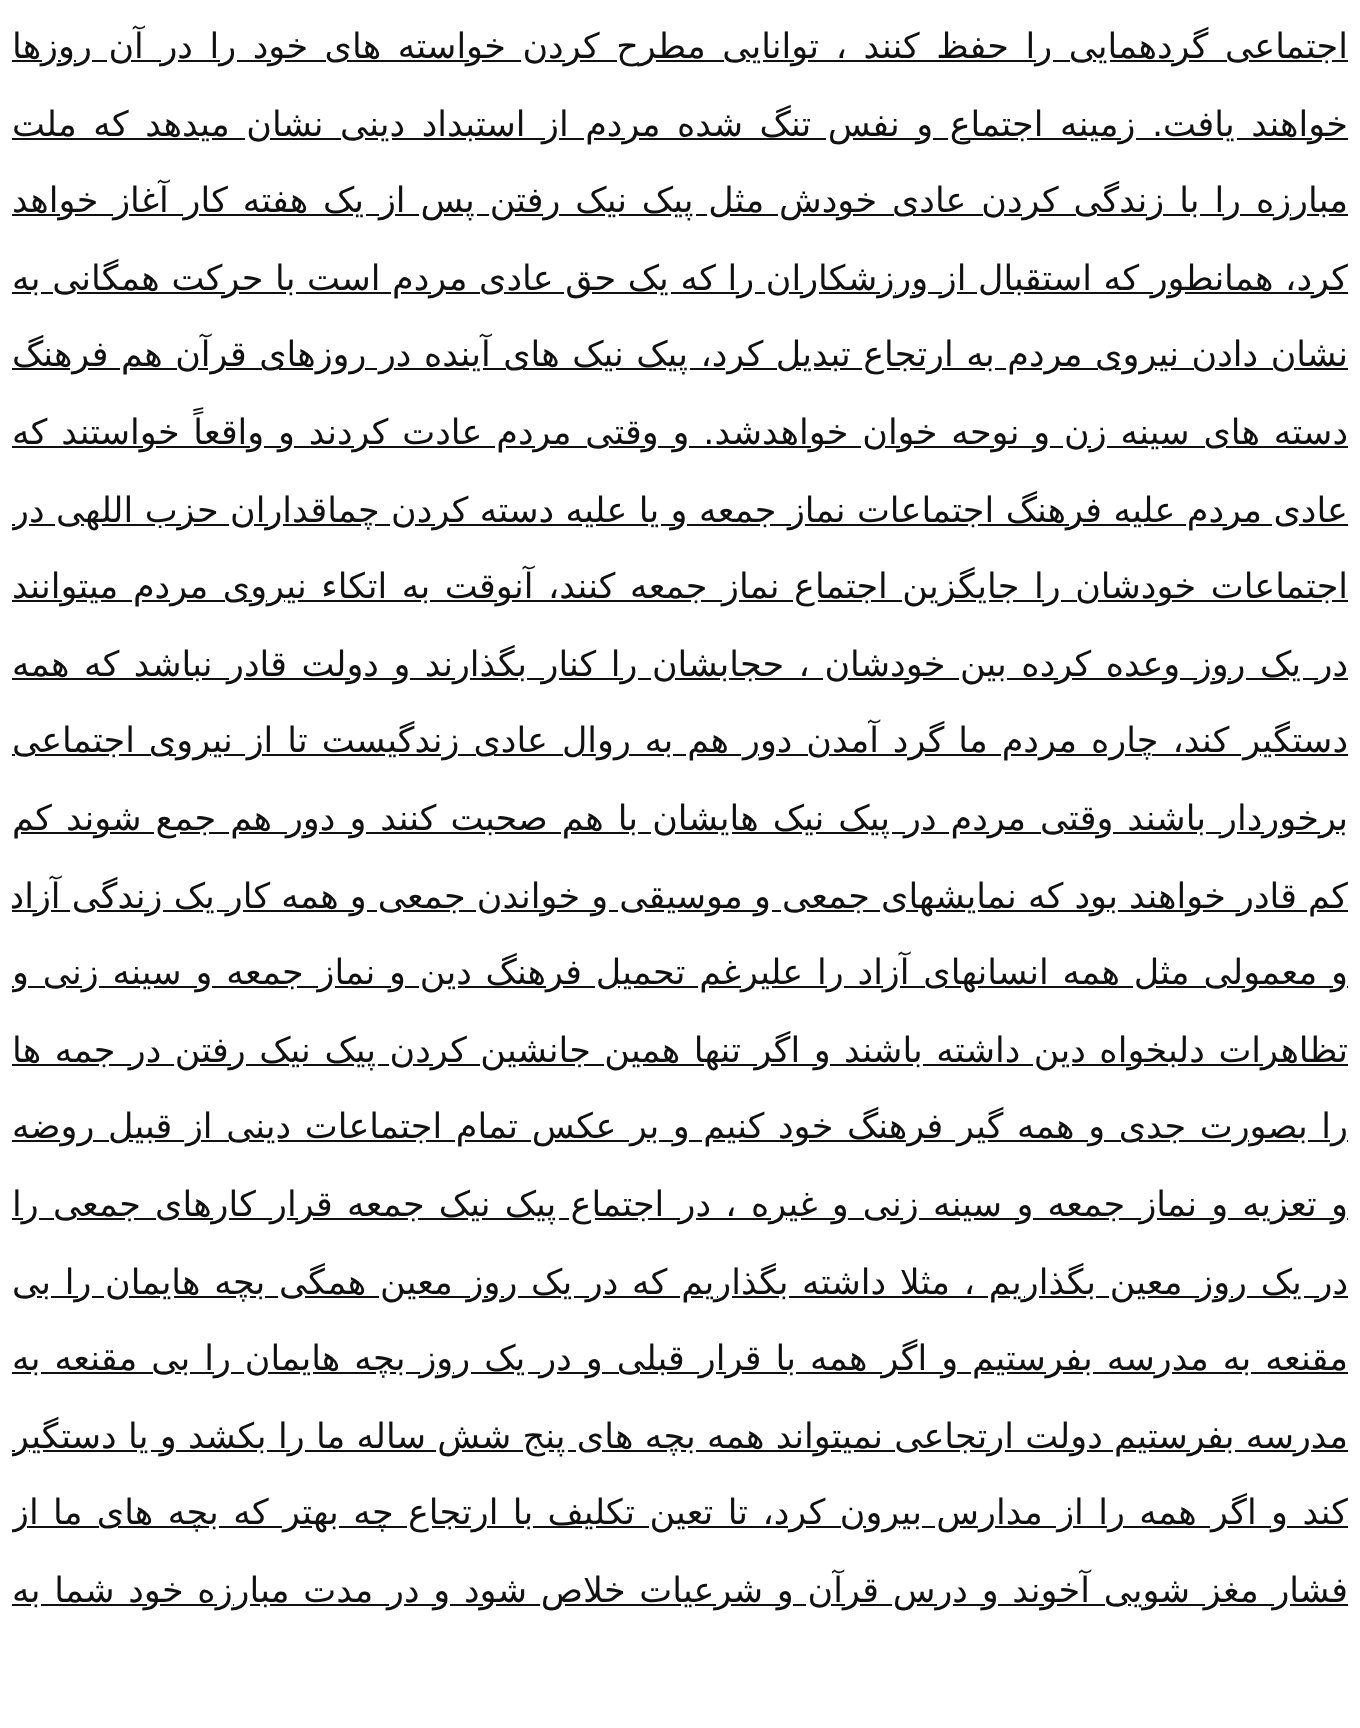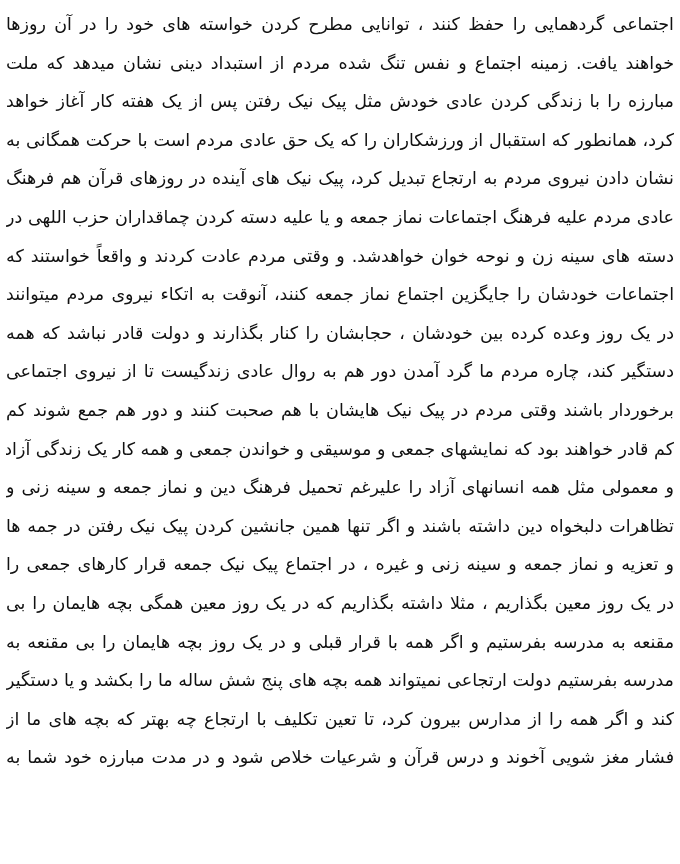--- a/index.html
+++ b/index.html
@@ -28,42 +28,44 @@
     height: 38.6px;
     line-height: 38.6px;
     text-align: justify;
     text-align-last: justify;
     white-space: nowrap;
     overflow: hidden;
   }
   
   .text-line {
     letter-spacing: 0.2px;
+    text-decoration: underline;
     -webkit-font-smoothing: none;
   }
 </style>
 </head>
 <body>
 
 <div class="page">
   <div class="text-block">
     <div class="text-line">اجتماعی گردهمایی را حفظ کنند ، توانایی مطرح کردن خواسته های خود را در آن روزها</div>
     <div class="text-line">خواهند یافت. زمینه اجتماع و نفس تنگ شده مردم از استبداد دینی نشان میدهد که ملت</div>
     <div class="text-line">مبارزه را با زندگی کردن عادی خودش مثل پیک نیک رفتن پس از یک هفته کار آغاز خواهد</div>
     <div class="text-line">کرد، همانطور که استقبال از ورزشکاران را که یک حق عادی مردم است  با حرکت همگانی به</div>
     <div class="text-line">نشان دادن نیروی مردم به ارتجاع تبدیل کرد، پیک نیک های آینده در روزهای قرآن هم فرهنگ</div>
+    <div class="text-line">دسته های سینه زن و نوحه خوان خواهدشد. و وقتی مردم عادت کردند و واقعاً خواستند که</div>
     <div class="text-line">عادی مردم علیه فرهنگ اجتماعات نماز جمعه و یا علیه دسته کردن چماقداران حزب اللهی در</div>
-    <div class="text-line">دسته های سینه زن و نوحه خوان خواهدشد. و وقتی مردم عادت کردند و واقعاً خواستند که</div>
     <div class="text-line">اجتماعات خودشان را جایگزین اجتماع نماز جمعه کنند، آنوقت به اتکاء نیروی مردم میتوانند</div>
     <div class="text-line">در یک روز وعده کرده بین خودشان ، حجابشان را کنار بگذارند و دولت قادر نباشد که همه</div>
     <div class="text-line">دستگیر کند، چاره مردم ما گرد آمدن دور هم به روال عادی زندگیست تا از نیروی اجتماعی</div>
     <div class="text-line">برخوردار باشند وقتی مردم در پیک نیک هایشان با هم صحبت کنند و دور هم جمع شوند کم</div>
     <div class="text-line">کم قادر خواهند بود که نمایشهای جمعی و موسیقی و خواندن جمعی و همه کار یک زندگی آزاد</div>
     <div class="text-line">و معمولی مثل همه انسانهای آزاد را علیرغم تحمیل فرهنگ دین و نماز جمعه و سینه زنی و</div>
     <div class="text-line">تظاهرات دلبخواه دین داشته باشند و اگر تنها همین جانشین کردن پیک نیک رفتن در جمه ها</div>
+    <div class="text-line">را بصورت جدی و همه گیر فرهنگ خود کنیم و بر عکس تمام اجتماعات دینی از قبیل روضه</div>
     <div class="text-line">و تعزیه و نماز جمعه و سینه زنی و غیره ، در اجتماع پیک نیک جمعه قرار کارهای جمعی را</div>
     <div class="text-line">در یک روز معین بگذاریم ، مثلا داشته بگذاریم که در یک روز معین همگی بچه هایمان را بی</div>
     <div class="text-line">مقنعه به مدرسه بفرستیم و اگر همه با قرار قبلی و در یک روز بچه هایمان را بی مقنعه به</div>
     <div class="text-line">مدرسه بفرستیم دولت ارتجاعی نمیتواند همه بچه های  پنج شش ساله ما را بکشد و یا دستگیر</div>
     <div class="text-line">کند و اگر همه را از مدارس بیرون کرد، تا تعین تکلیف با ارتجاع چه بهتر که بچه های ما از</div>
     <div class="text-line">فشار مغز شویی آخوند و درس قرآن و شرعیات خلاص شود و در مدت مبارزه خود شما به</div>
   </div>
 </div>
 
 </body></html>

